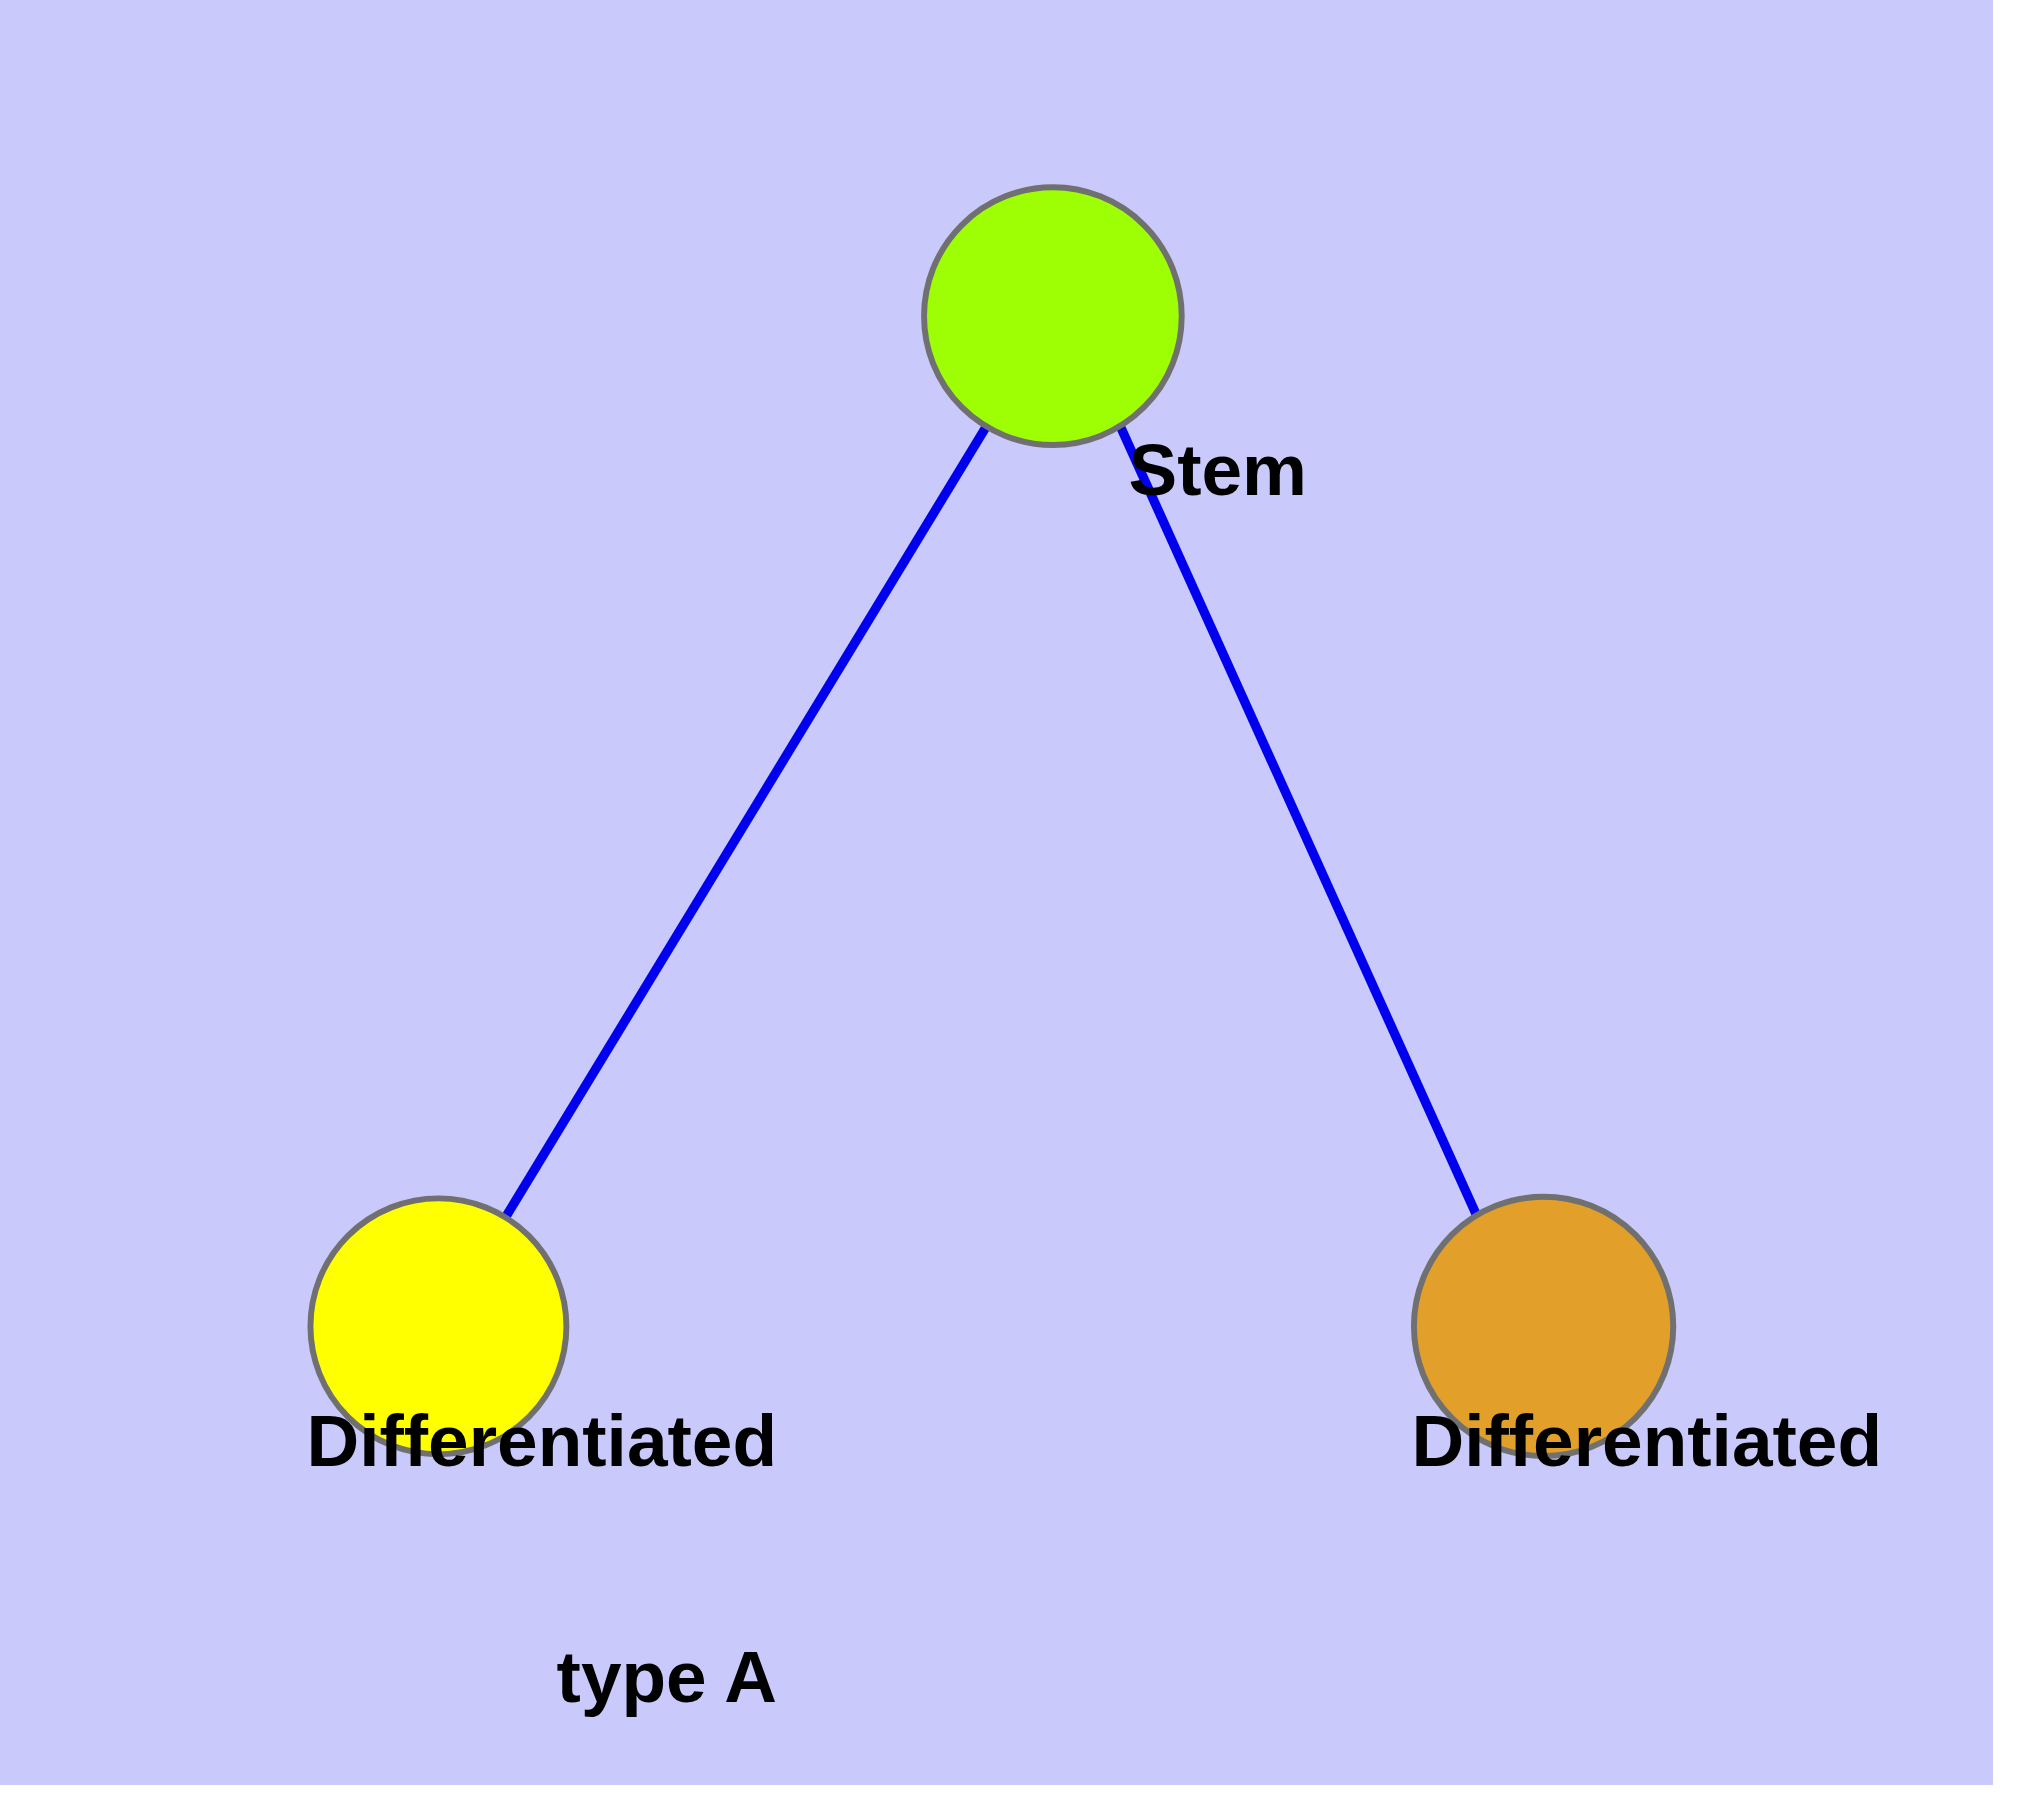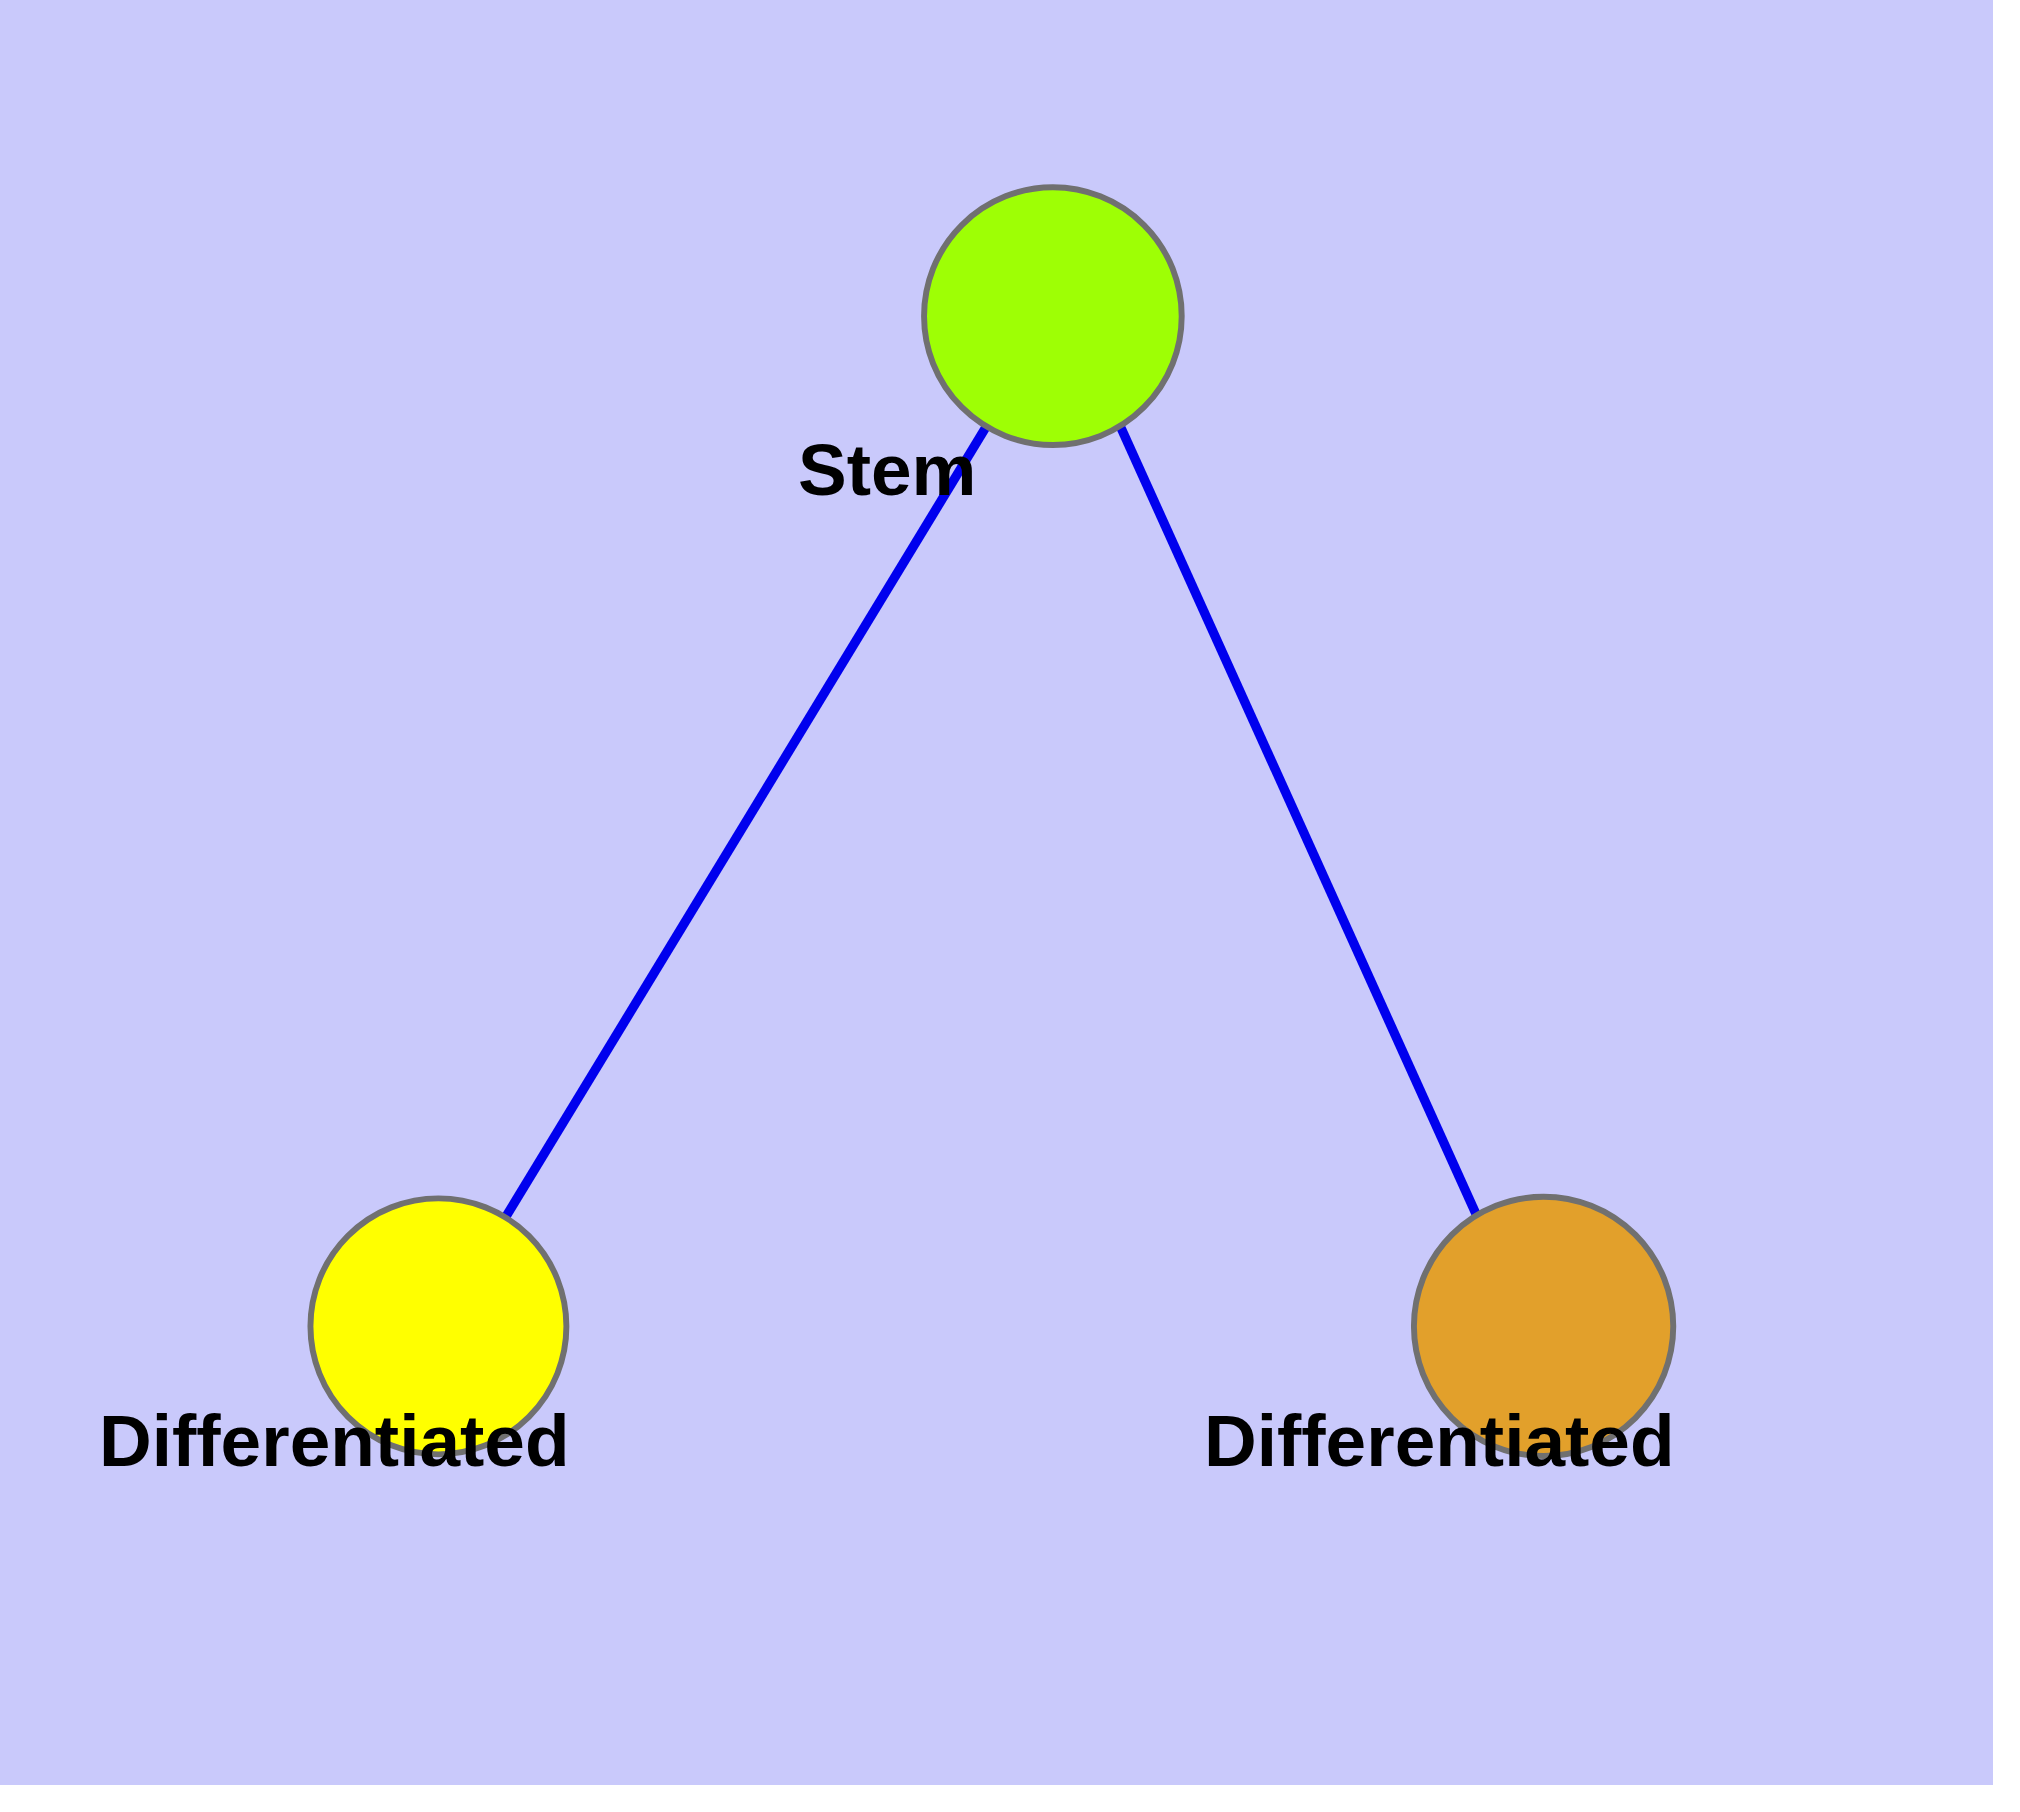--- a/index.html
+++ b/index.html
@@ -26,21 +26,21 @@
   }
   #graph-svg {
     position: absolute;
     left: 0;
     top: 0;
     width: 2021px;
     height: 1812px;
   }
   .node-label {
     position: absolute;
-    text-align: left;
+    text-align: right;
     color: #000000;
     font-weight: bold;
     line-height: 1.08;
     white-space: pre;
     pointer-events: none;
     user-select: none;
   }
   #label-stem {
     left: 798px;
     top: 273px;
@@ -80,20 +80,21 @@
       <circle cx="1821" cy="1565" r="153" fill="#e2a02b" stroke="#707070" stroke-width="7"></circle>
     </g>
   </svg>
 
   <div class="node-label" id="label-stem">
     <div>Stem</div>
   </div>
 
   <div class="node-label" id="label-diff-a">
     <div>Differentiated</div>
+    <div>type A</div>
   </div>
 
   <div class="node-label" id="label-diff-b">
     <div>Differentiated</div>
   </div>
 
 </div>
 
 
 </body></html>

